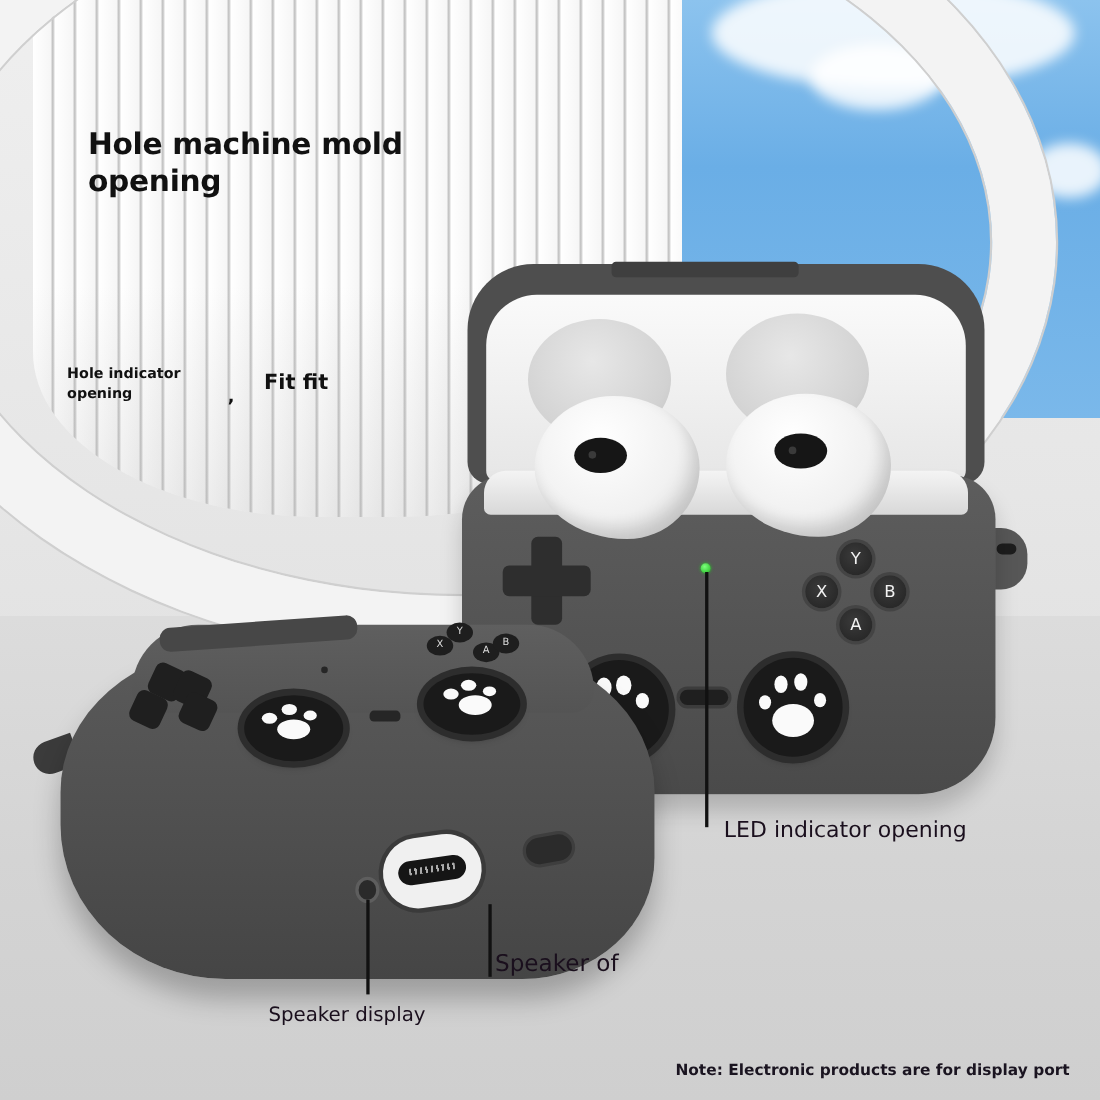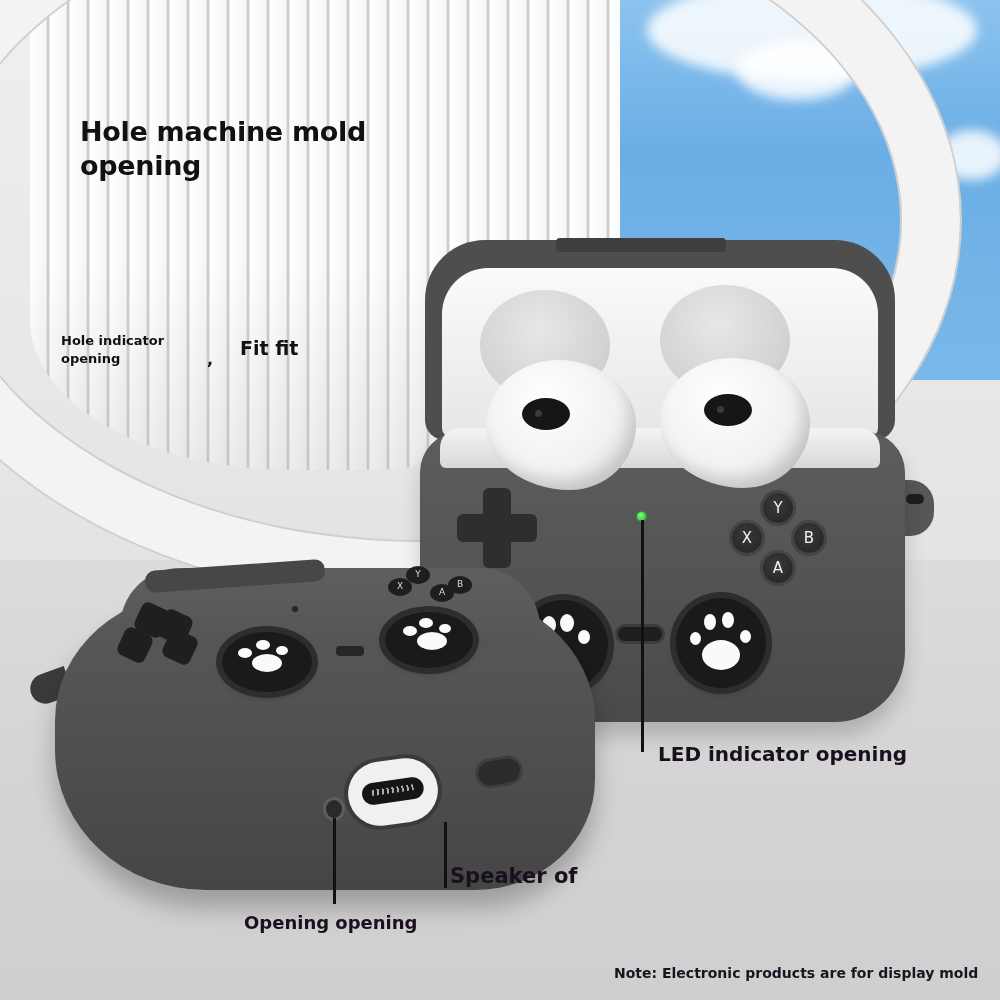--- a/index.html
+++ b/index.html
@@ -95,21 +95,21 @@
                       background: repeating-linear-gradient(90deg, #aaa 0 2px, transparent 2px 5px); }
   .speaker-hole { position: absolute; left: 326px; top: 800px; width: 16px; height: 18px; border-radius: 50%;
                   background: #2a2a2a; box-shadow: 0 0 0 3px #5e5e5e; }
   .vent { position: absolute; left: 478px; top: 760px; width: 42px; height: 24px; border-radius: 12px;
           background: #2b2b2b; box-shadow: 0 0 0 3px #3e3e3e; transform: rotate(-10deg); }
   .front-hook { position: absolute; left: 30px; top: 672px; width: 40px; height: 30px; background: #3b3b3b;
                 border-radius: 20px 0 0 20px; transform: rotate(-20deg); }
 
   
   .line { position: absolute; width: 3px; background: #111; }
-  .callout { position: absolute; font-weight: 700; color: #1a0f1d; }
+  .callout { position: absolute; font-weight: 400; color: #1a0f1d; }
   .callout-led { left: 658px; top: 742px; font-size: 20px; }
   .callout-port { left: 450px; top: 862px; font-size: 21px; line-height: 28px; }
   .callout-speaker { left: 244px; top: 912px; font-size: 18px; }
   .note { position: absolute; left: 614px; top: 965px; font-weight: 700; font-size: 14px; color: #1a1420; }
 </style>
 </head>
 <body>
 
 <div class="scene">
 
@@ -217,16 +217,16 @@
   </div>
 
   <div class="line" style="left:641px;top:520px;height:232px;"></div>
   <div class="line" style="left:333px;top:818px;height:86px;"></div>
   <div class="line" style="left:444px;top:822px;height:66px;"></div>
 
   <div class="callout callout-led">LED indicator opening</div>
   <div class="callout callout-port">
     <div>Speaker of</div>
   </div>
-  <div class="callout callout-speaker">Opening opening</div>
-
-  <div class="note">Note: Electronic products are for display mold</div>
+  <div class="callout callout-speaker">Speaker display</div>
+
+  <div class="note">Note: Electronic products are for display port</div>
 </div>
 
 </body></html>

